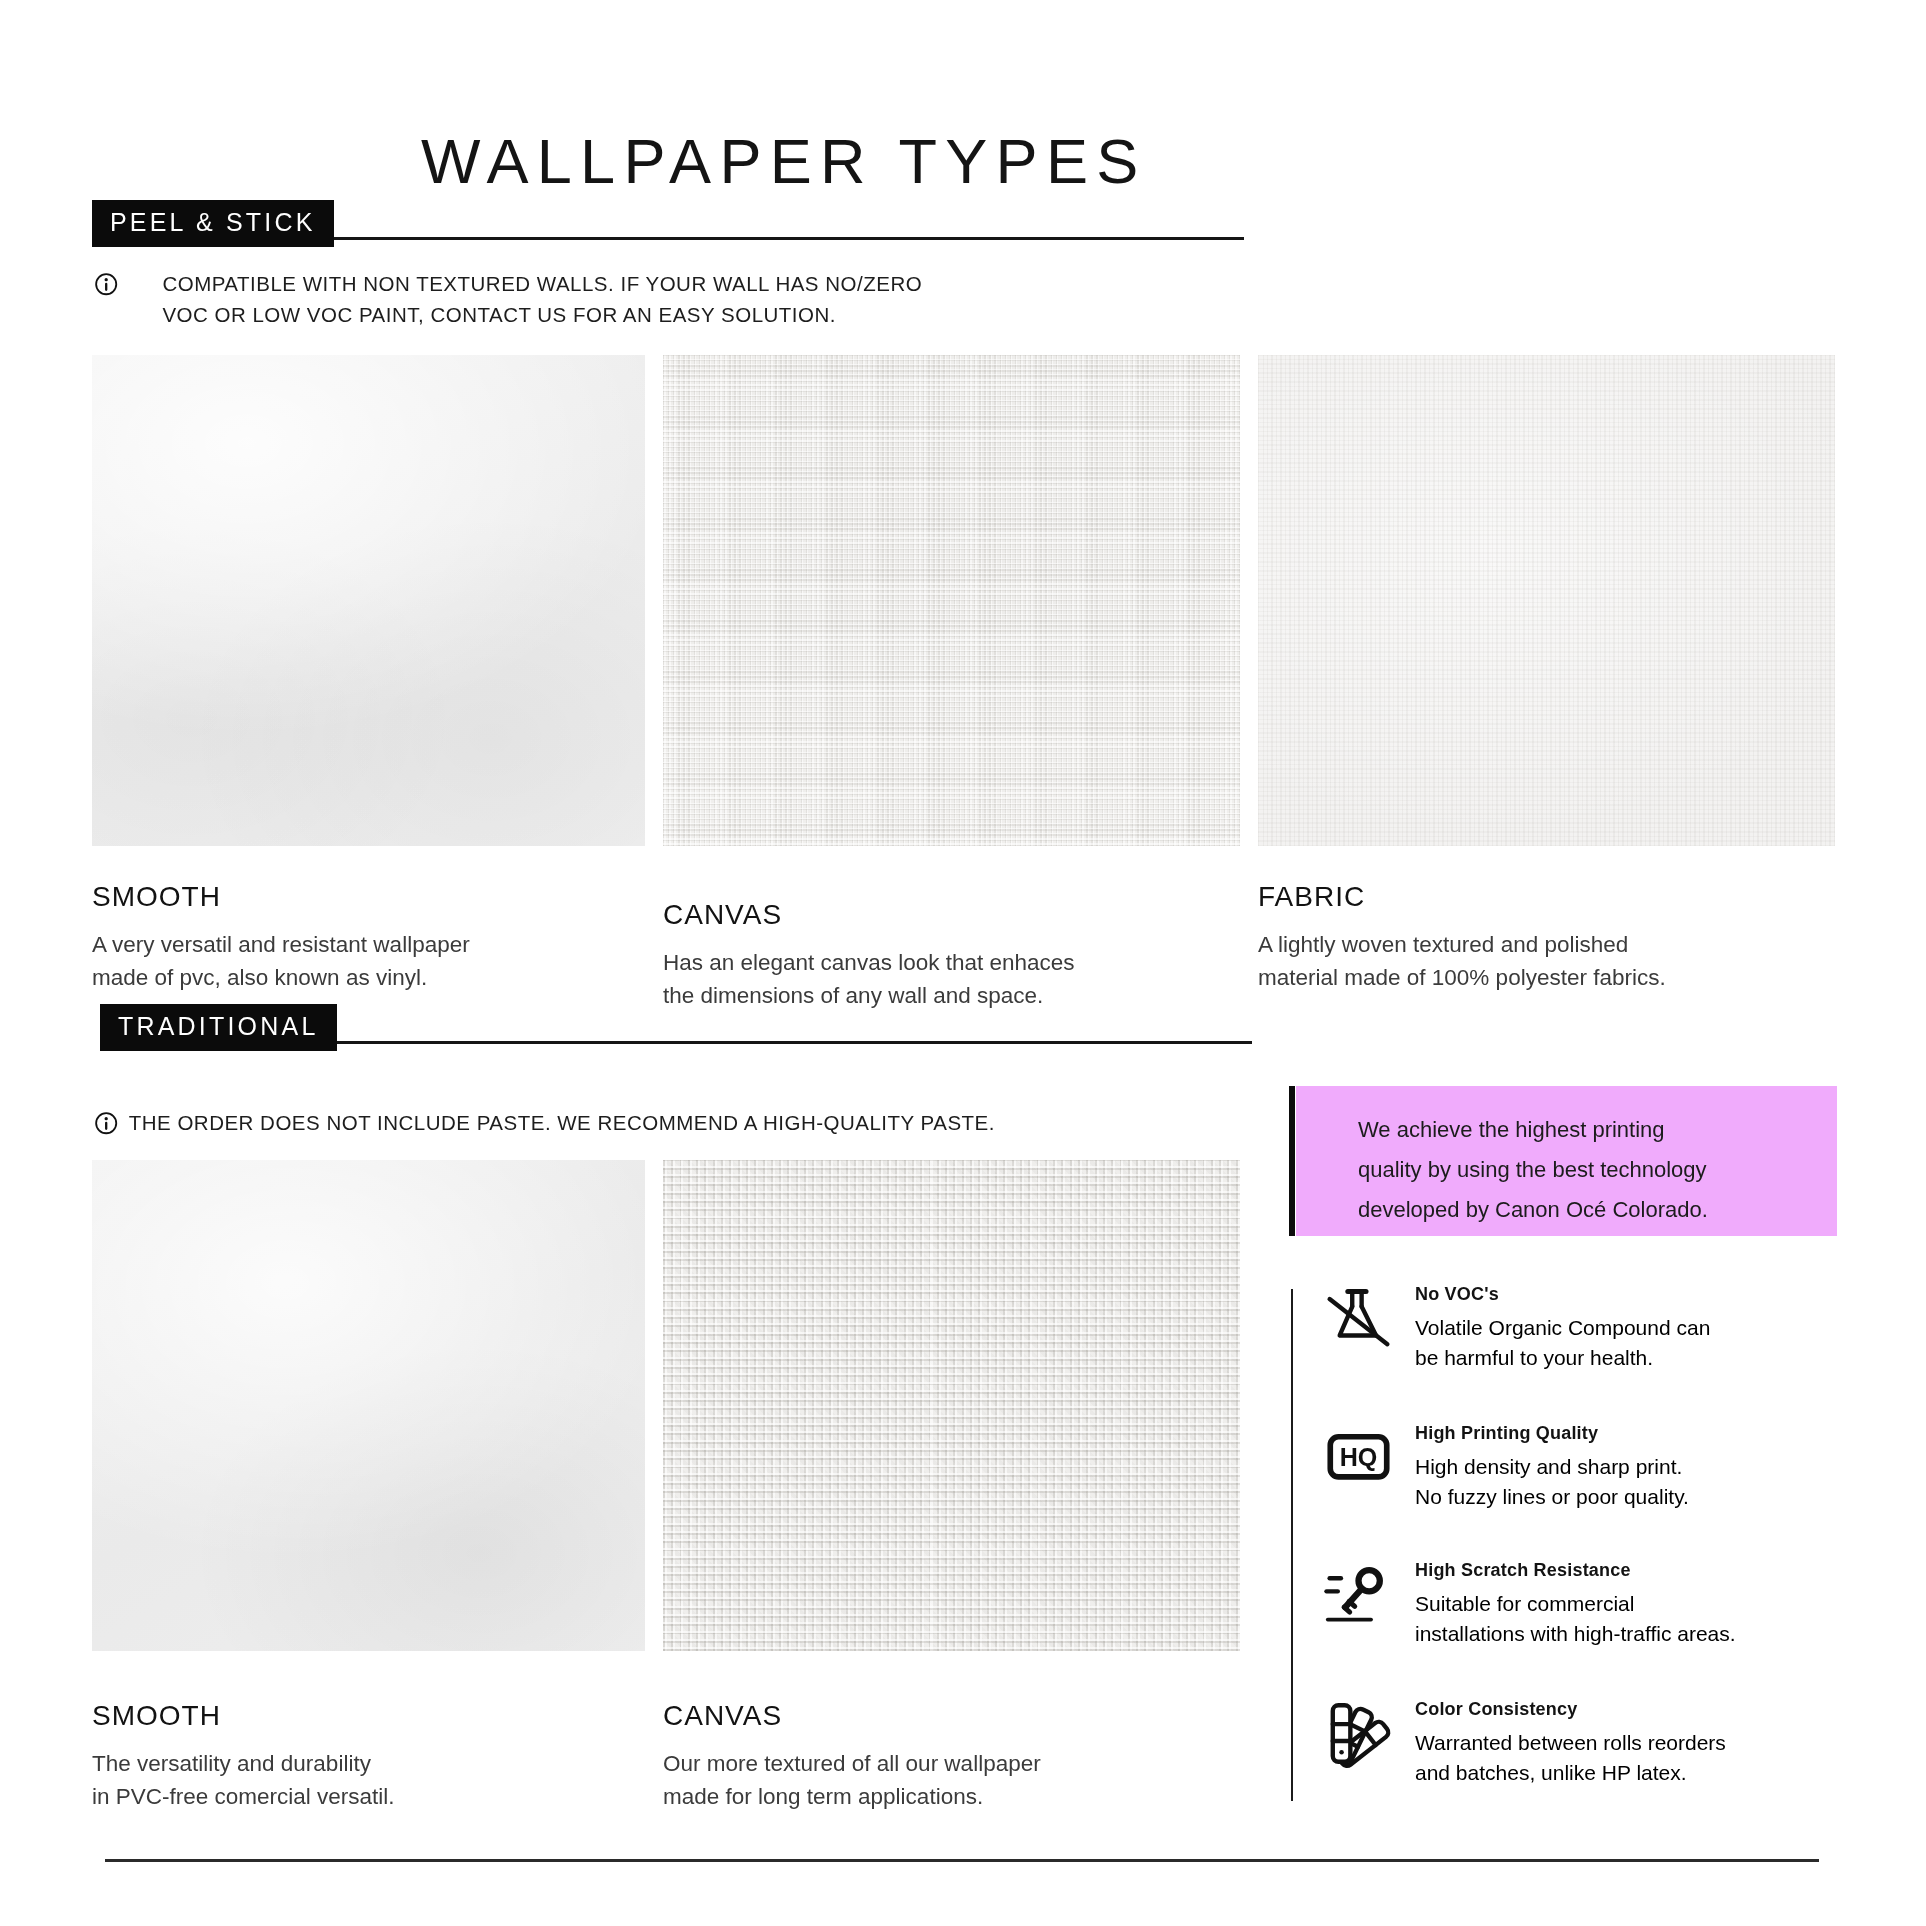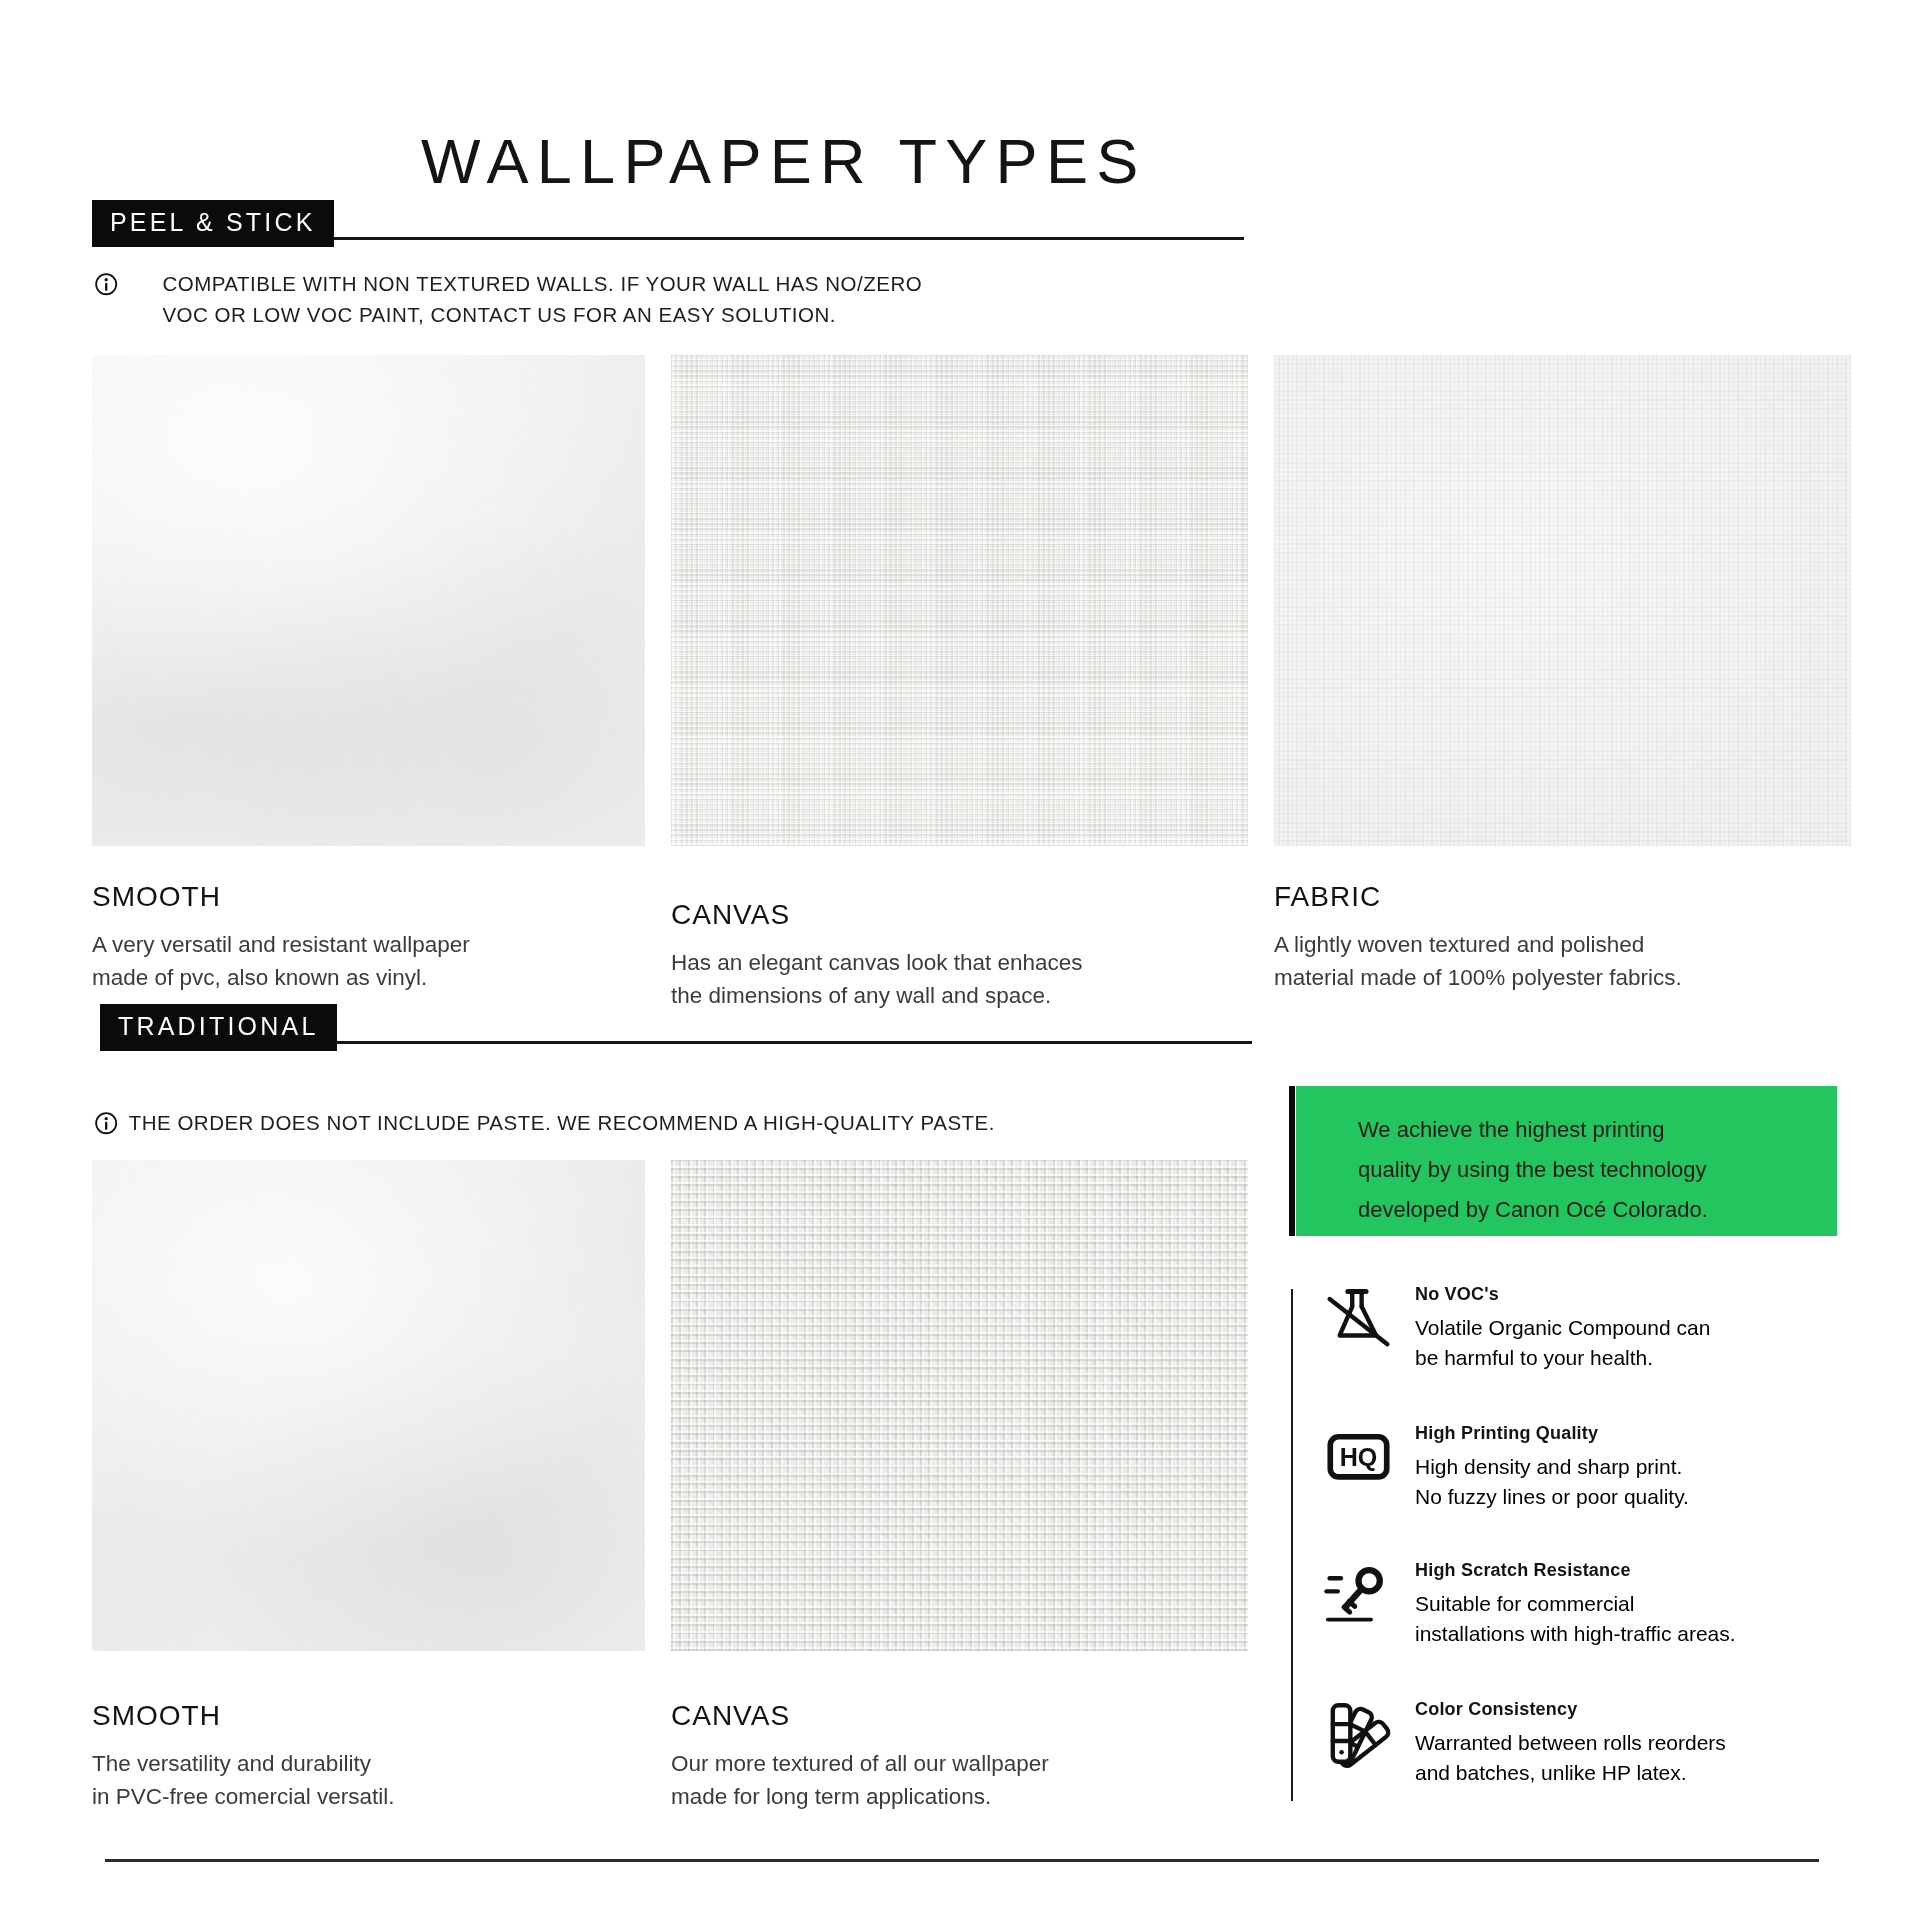--- a/index.html
+++ b/index.html
@@ -25,21 +25,21 @@
   .hrule { flex:1; height:3.2px; background:#161616; margin-bottom:7px; }
 
   
   .note { position:absolute; display:flex; gap:10.3px; font-size:20.5px; line-height:31px; letter-spacing:0.5px; color:#1d1d1d; }
   #note-peel { left:94px; top:268px;gap:44px; }
   #note-trad { left:94px; top:1107px; }
   .note .info-ic { width:24.4px; height:24.4px; margin-top:3.9px; flex:none; }
   .ln { display:block; white-space:nowrap; }
 
   
-  .row { position:absolute; left:92px; display:flex; gap:26px; }
+  .row { position:absolute; left:92px; display:flex; gap:18px; }
   #row-peel { top:355px; }
   #row-trad { top:1160px; }
   .card.w1 { width:553px; } .card.w2 { width:577px; }
   .sw { width:100%; height:491px; }
 
   .sw-smooth1 {
     background:
       radial-gradient(706px 488px at 28% 18%, rgba(255,255,255,0.85), rgba(255,255,255,0) 60%),
       radial-gradient(552px 411px at 72% 78%, rgba(0,0,0,0.045), rgba(0,0,0,0) 55%),
       radial-gradient(449px 334px at 18% 74%, rgba(0,0,0,0.035), rgba(0,0,0,0) 60%),
@@ -74,21 +74,21 @@
   }
 
   .cap h3 { margin:35px 0 0; font-size:28px; font-weight:500; letter-spacing:1px; color:#121212; }
   .cap p  { margin:15.4px 0 0; font-size:22.5px; line-height:33px; color:#3b3b3b; font-weight:400; }
   .cap.drop h3 { margin-top:53px; }
   #row-trad .cap h3 { margin-top:49px; }
 
   
   .qbar { position:absolute; left:1289px; top:1086px; width:6.4px; height:150px; background:#0c0c0c; }
   .qbox {
-    position:absolute; left:1296px; top:1086px; width:541px; height:150px; background:#22c55e;
+    position:absolute; left:1296px; top:1086px; width:541px; height:150px; background:#f0abfc;
     box-sizing:border-box; padding:24.4px 0 0 62px; font-size:22px; line-height:40px; color:#1c1c1c;
   }
   .vline { position:absolute; left:1291px; top:1289px; width:1.9px; height:512px; background:#1b1b1b; }
 
   .feat { position:absolute; left:1324px; width:520px; display:flex; }
   #feat-1 { top:1284px; } #feat-2 { top:1423px; } #feat-3 { top:1560px; } #feat-4 { top:1699px; }
   .feat .ic { width:69px; height:69px; flex:none; margin-right:22px; overflow:visible; }
   .feat h4 { margin:0 0 7.7px; font-size:18px; font-weight:700; letter-spacing:0.2px; color:#131313; }
   .feat p  { margin:0; font-size:21px; line-height:30px; color:#000000; }
 

